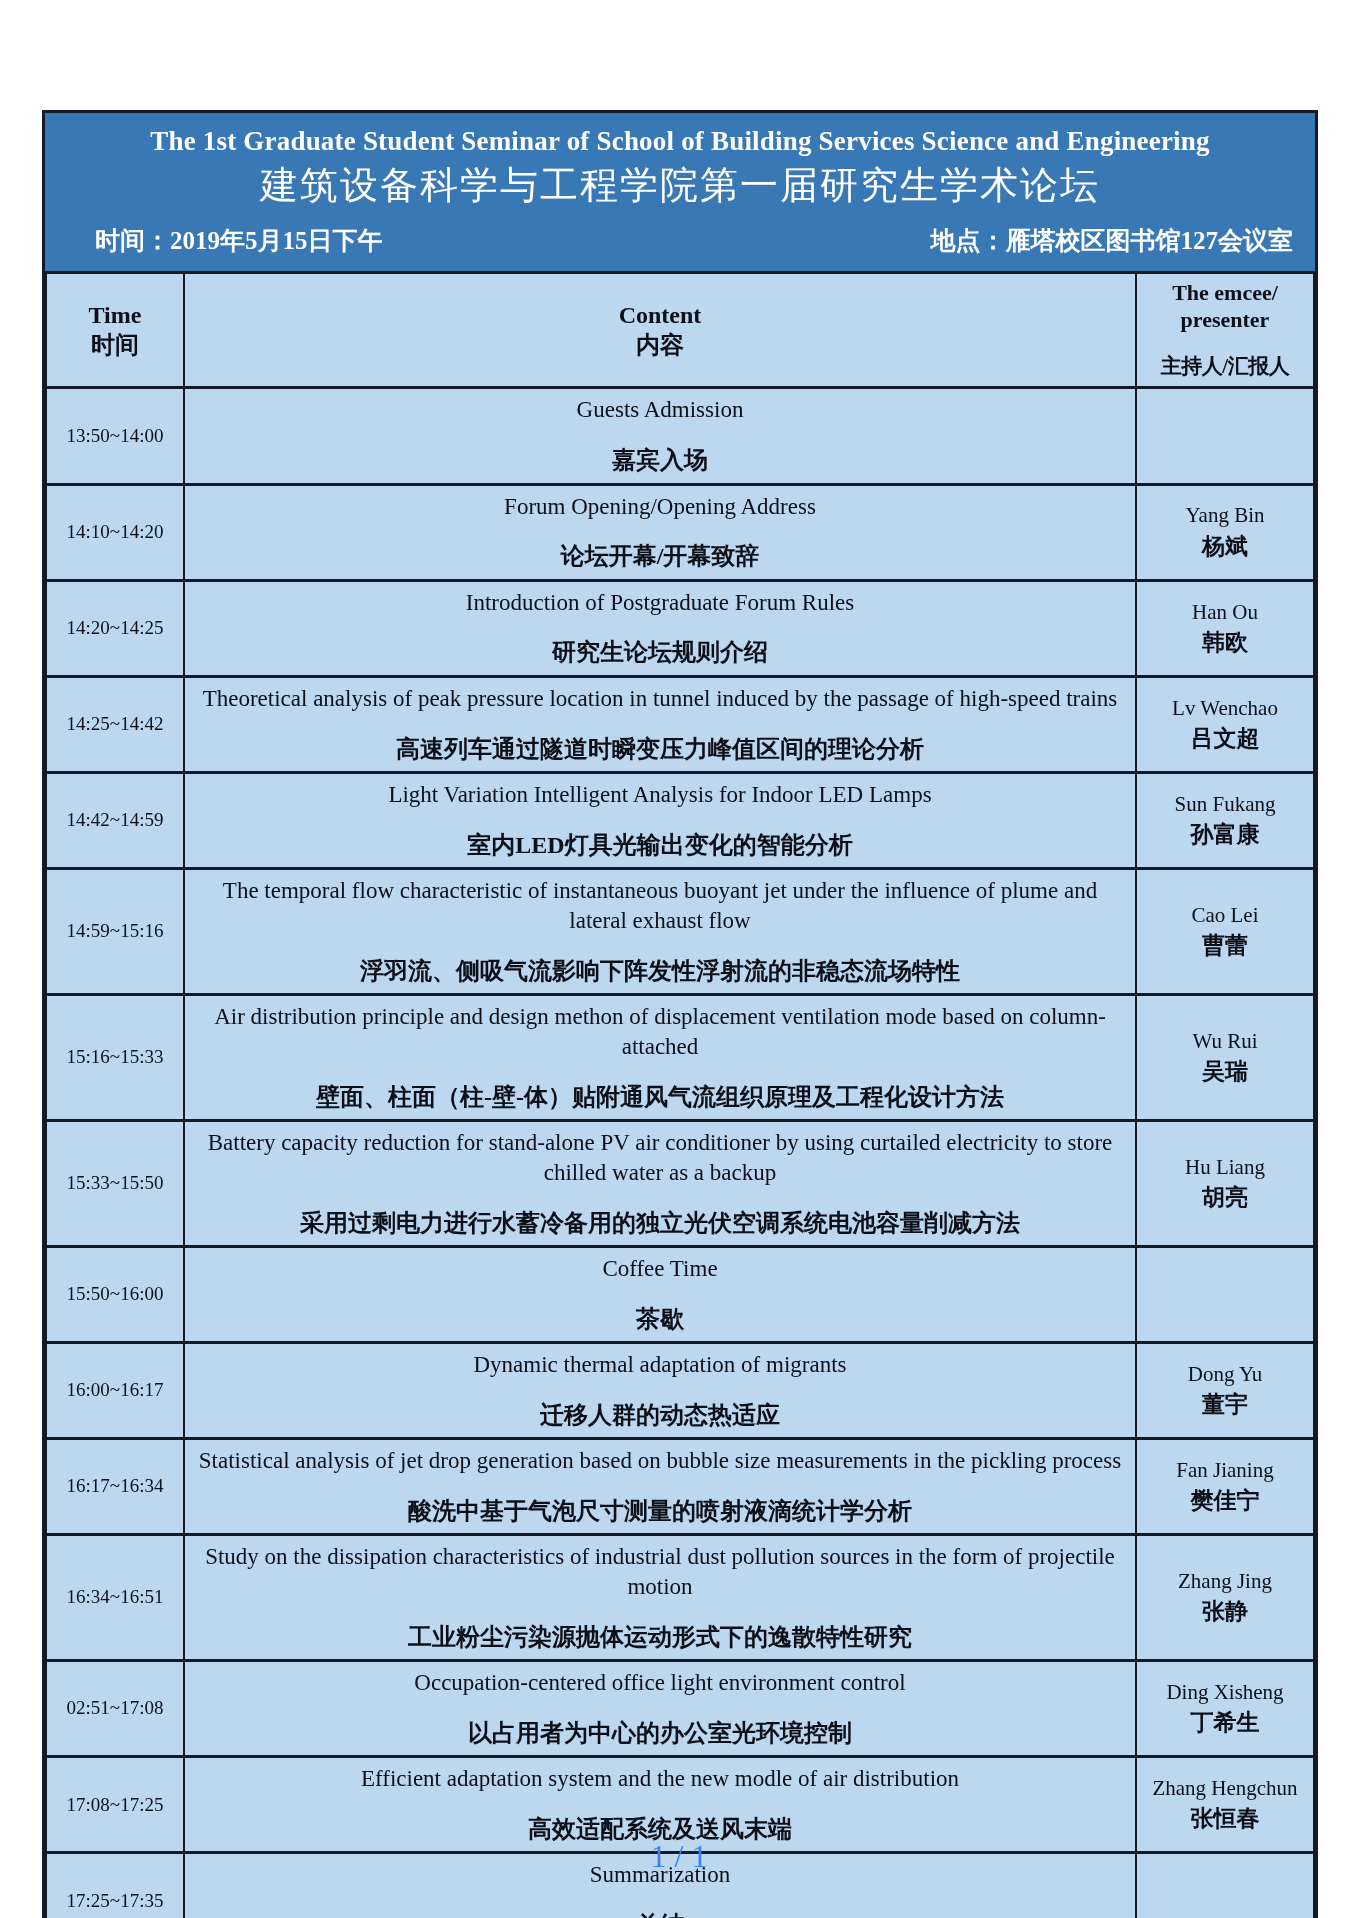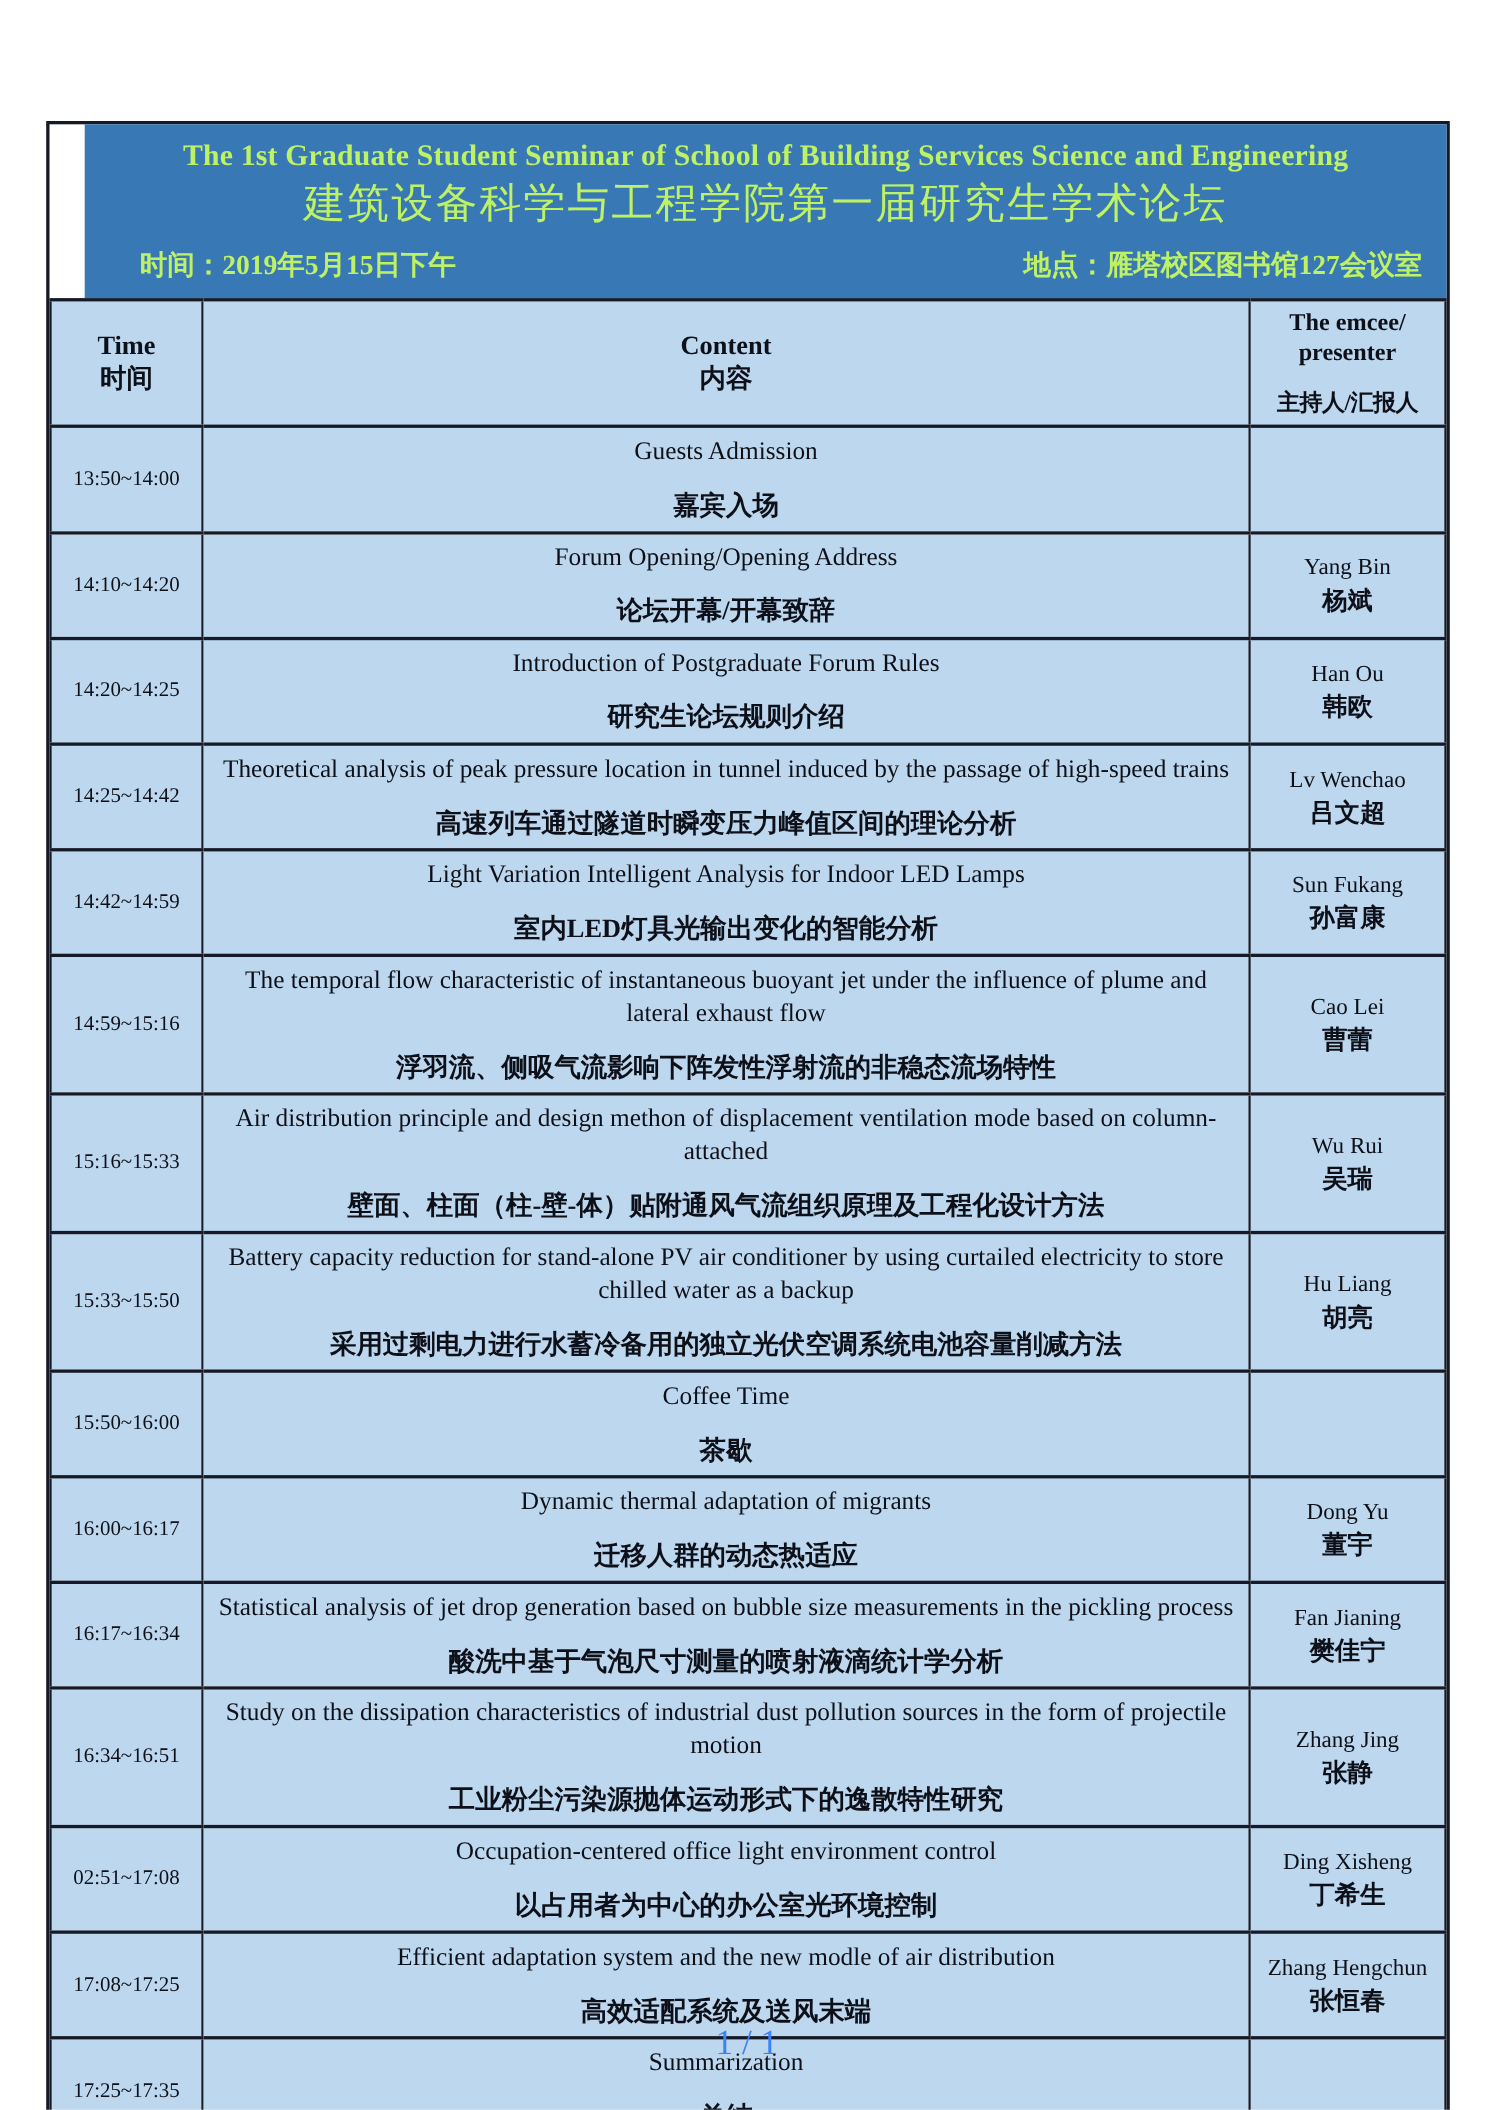--- a/index.html
+++ b/index.html
@@ -10,23 +10,22 @@
     font-family:"Liberation Serif","DejaVu Serif",serif;
     color:#0d1018;
   }
   .doc{
     position:absolute;left:42px;top:110px;width:1276px;
     border:3px solid var(--border,#151a26);
     box-sizing:border-box;
   }
   .banner{
     background:var(--banner,#3878b4);
-    color:#bef264;
+    color:#ffffff;
     padding:12px 0 10px 0;
-    margin-left:32px;
   }
   .title-en{
     text-align:center;font-weight:bold;font-size:27px;line-height:1.25;
     letter-spacing:0.2px;
   }
   .title-zh{
     text-align:center;font-weight:normal;font-size:38px;line-height:1.2;
     margin-top:4px;letter-spacing:2px;
   }
   .meta-row{

